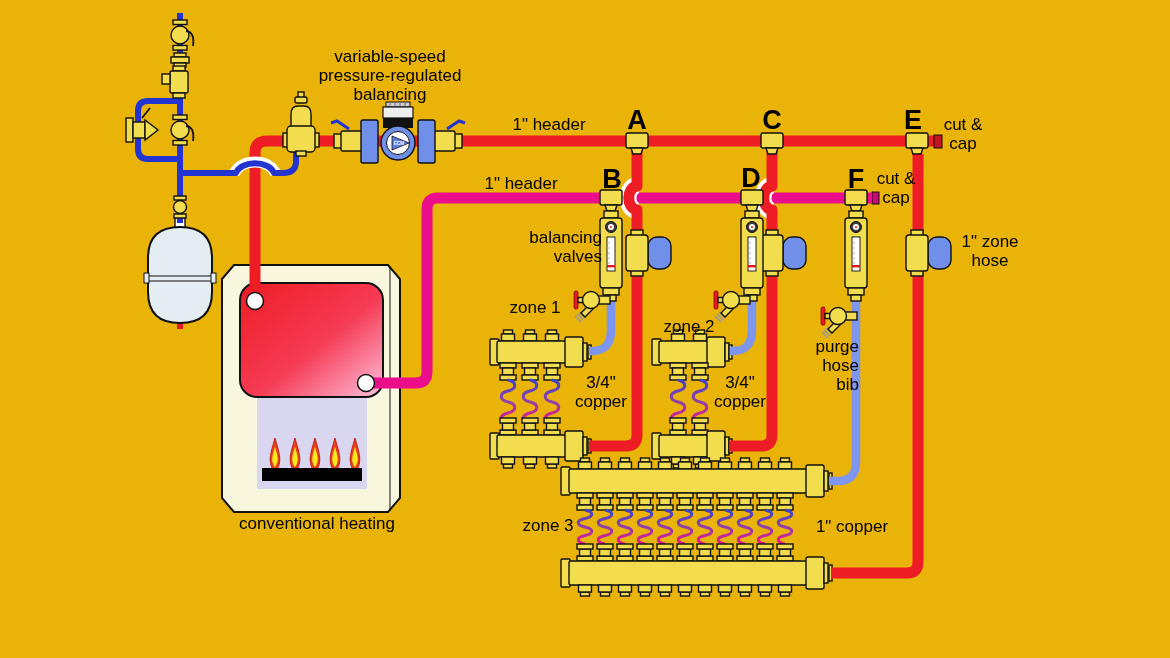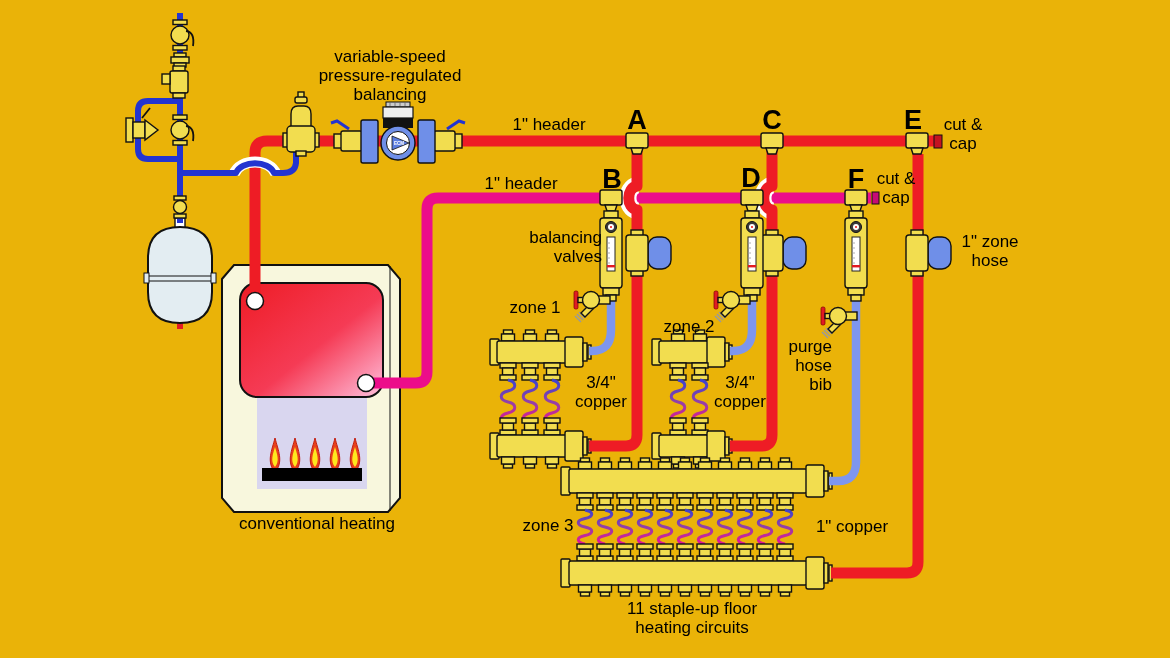--- a/index.html
+++ b/index.html
@@ -391,24 +391,20 @@
   <div class="lbl ctr" style="left:548px;top:525px">zone 3</div>
 
   <div class="lbl ctr" style="left:601px;top:392px">
     <div>3/4"</div>
     <div>copper</div>
   </div>
   <div class="lbl ctr" style="left:740px;top:392px">
     <div>3/4"</div>
     <div>copper</div>
   </div>
-  <div class="lbl rt" style="right:338px;top:337px">
+  <div class="lbl rt" style="right:311px;top:337px">
     <div>purge</div>
     <div>hose</div>
     <div>bib</div>
   </div>
   <div class="lbl ctr" style="left:852px;top:526px">1" copper</div>
-  <div class="lbl ctr" style="left:692px;top:618px">
-    <div>11 staple-up floor</div>
-    <div>heating circuits</div>
-  </div>
   <div class="lbl ctr" style="left:317px;top:523px">conventional heating</div>
 </div>
 
 </body></html>

